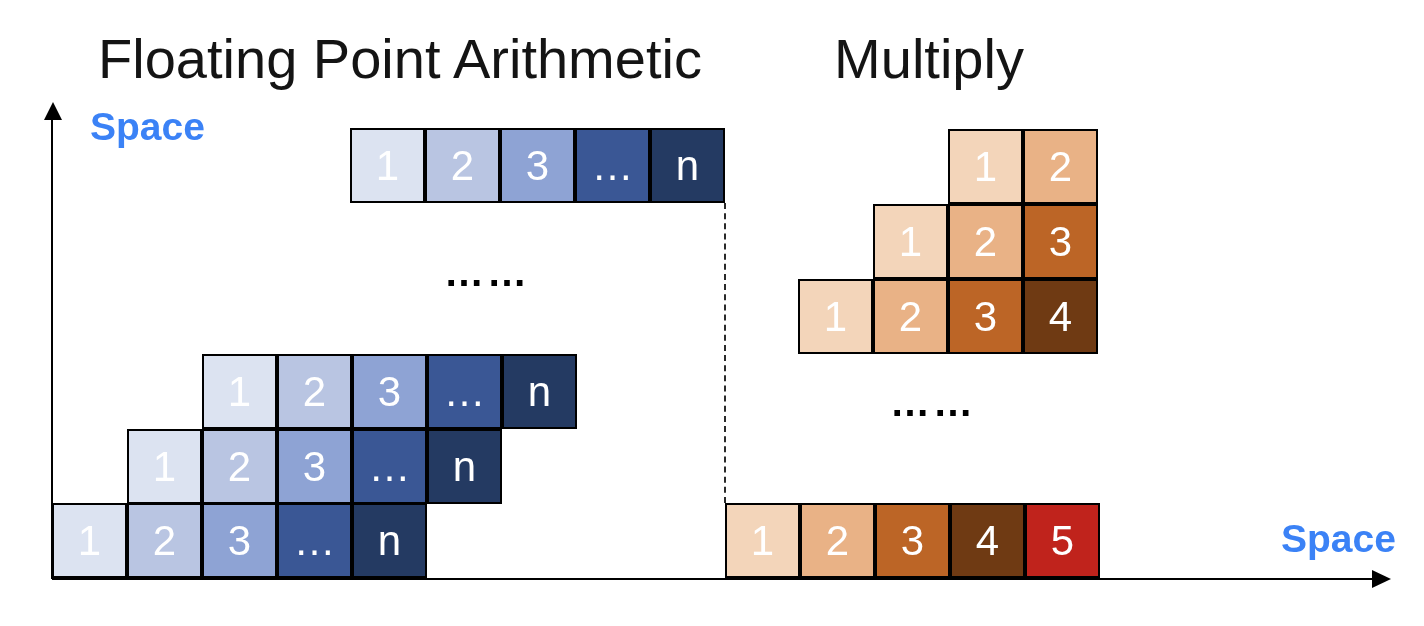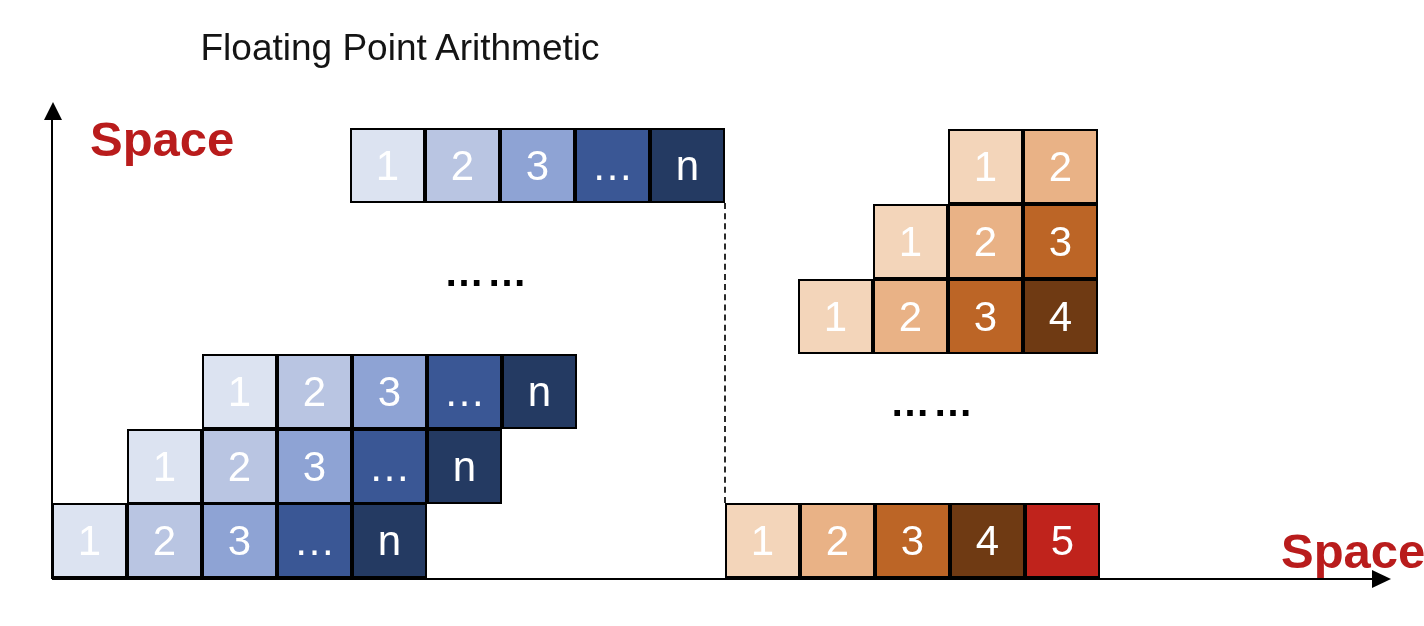--- a/index.html
+++ b/index.html
@@ -8,37 +8,36 @@
     width: 1424px;
     height: 626px;
     background: #ffffff;
     font-family: "Liberation Sans", sans-serif;
     overflow: hidden;
   }
   .title {
     position: absolute;
     top: 28px;
     transform: translateX(-50%);
-    font-size: 37px;
+    font-size: 56px;
     font-weight: 500;
     color: #141414;
     white-space: nowrap;
     line-height: 1.1;
   }
   .title-fpa { left: 400px; }
   .title-mul { left: 929px; }
 
   .axis-label {
     position: absolute;
     font-weight: bold;
-    font-size: 49px;
-    color: #b91c1c;
+    font-size: 39px;
+    color: #3b82f6;
     white-space: nowrap;
     line-height: 1;
-    margin-top: 8px;
   }
   .label-space { left: 90px; top: 107px; }
   .label-time  { left: 1281px; top: 519px; }
 
   .vaxis {
     position: absolute;
     left: 51px; top: 112px;
     width: 2px; height: 467px;
     background: #000000;
   }
@@ -94,20 +93,21 @@
   }
   .ell-fpa { left: 487px; top: 272px; }
   .ell-mul { left: 933px; top: 402px; }
 </style>
 </head>
 <body>
 
 <div class="canvas">
 
   <div class="title title-fpa">Floating Point Arithmetic</div>
+  <div class="title title-mul">Multiply</div>
 
   <div class="axis-label label-space">Space</div>
   <div class="axis-label label-time">Space</div>
 
   <div class="vaxis"></div>
   <div class="vaxis-arrow"></div>
   <div class="haxis"></div>
   <div class="haxis-arrow"></div>
 
   <div class="connector"></div>

